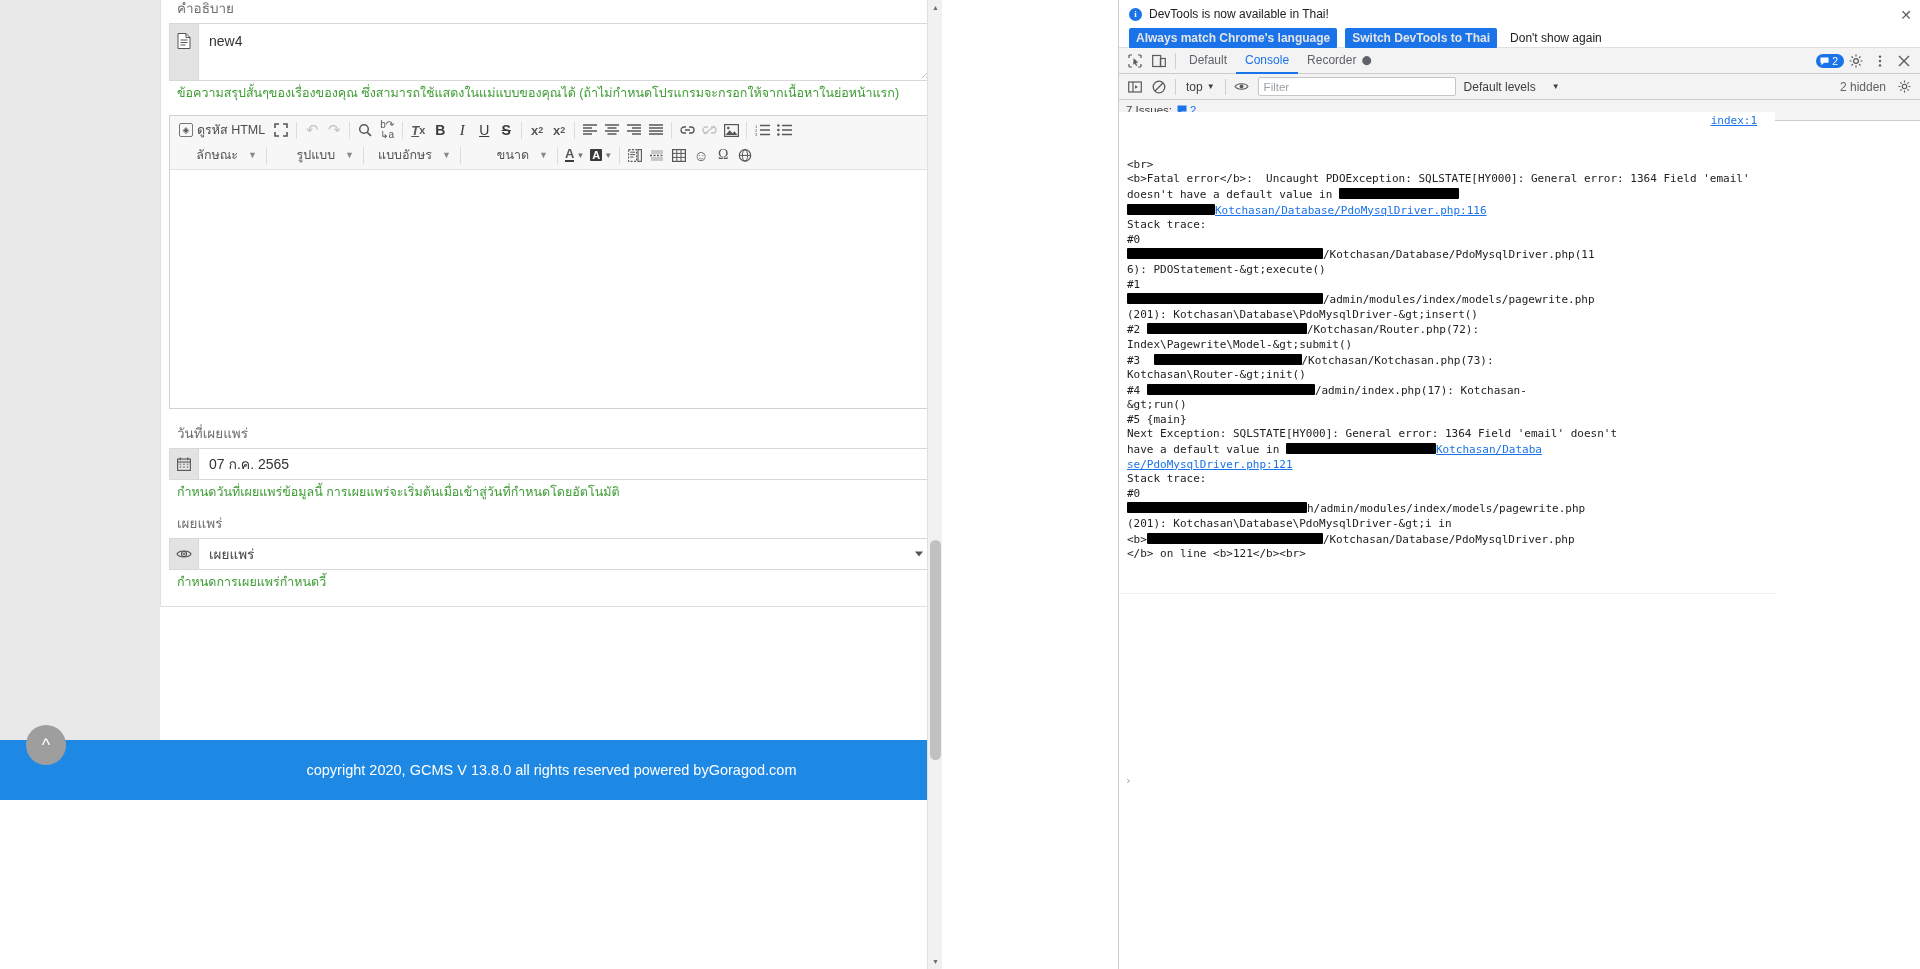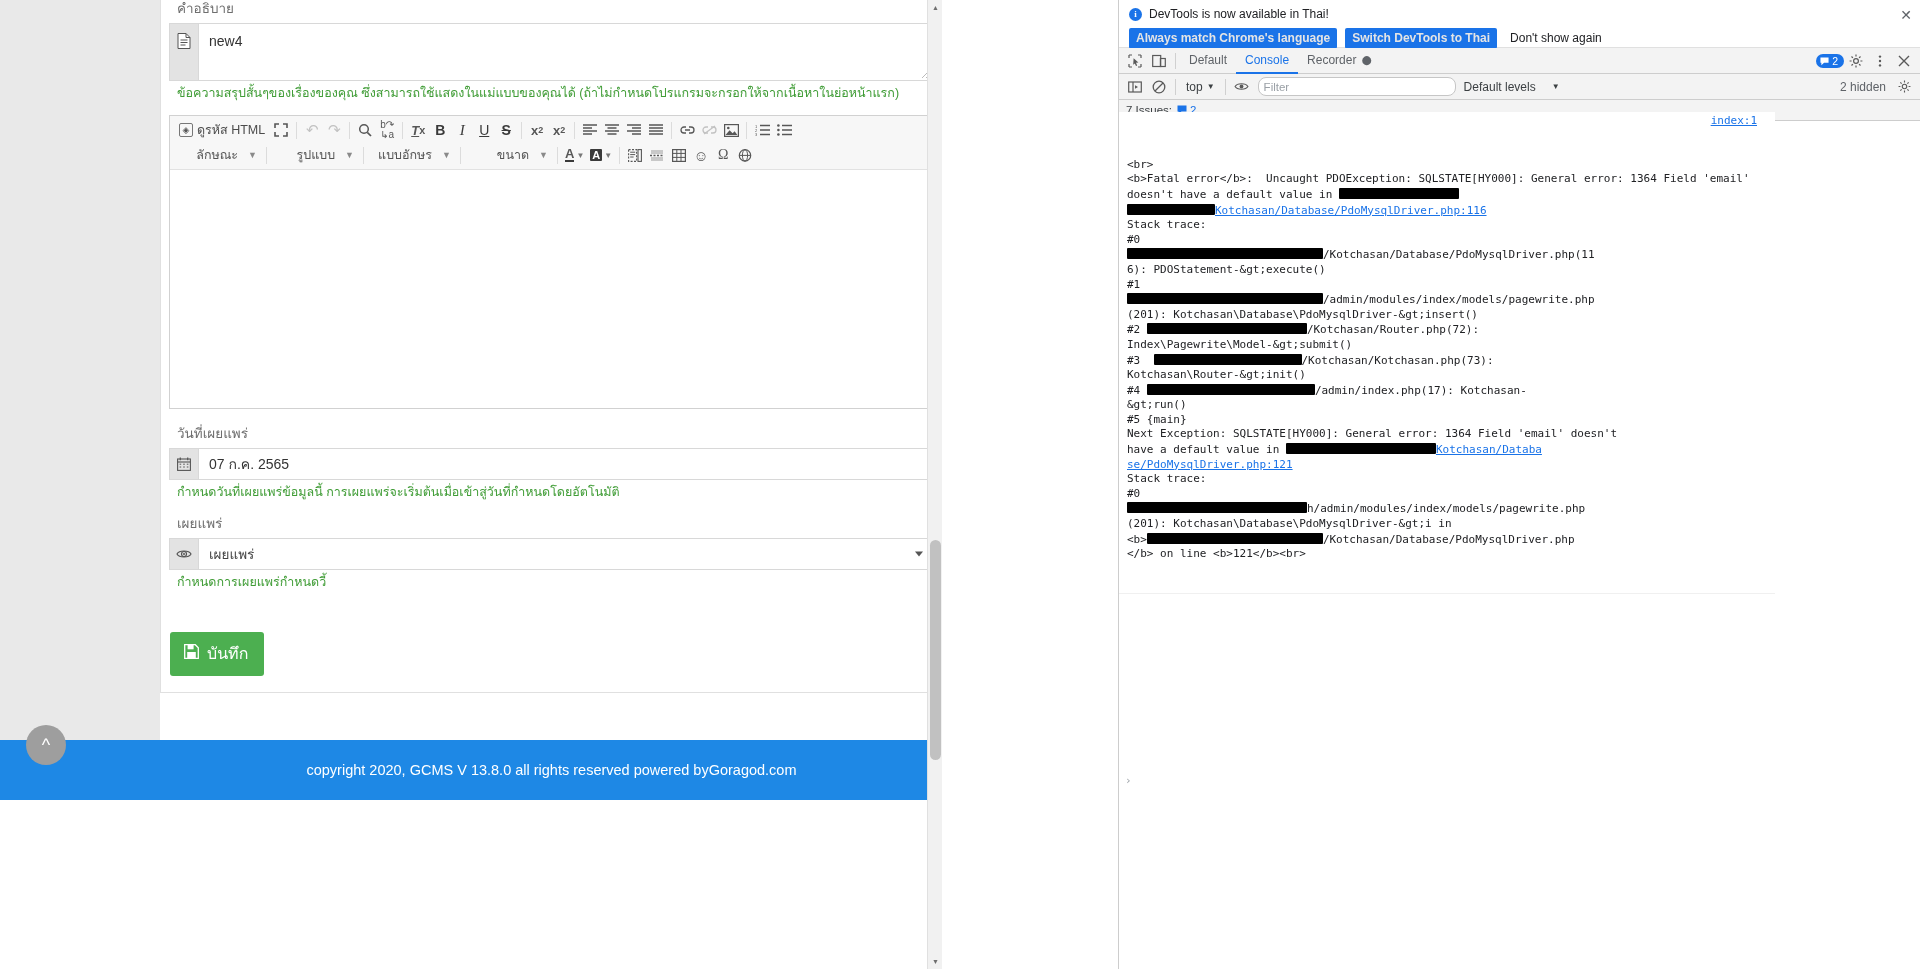--- a/index.html
+++ b/index.html
@@ -334,21 +334,21 @@
     height: 19px;
     background: #fff;
     border: 1px solid #c6c6c6;
     border-radius: 2px;
     font-size: 11.5px;
     color: #3c4043;
     padding: 0 5px;
     display: flex; align-items: center;
     margin-left: 4px;
   }
-  .filter-input.placeholder { color: #9aa0a6; border-radius: 8px; }
+  .filter-input.placeholder { color: #9aa0a6; }
   .levels {
     display: flex; align-items: center; gap: 16px;
     font-size: 12px; color: #3c4043;
     margin-left: 8px; cursor: pointer;
   }
   .hidden-count {
     font-size: 12px; color: #5f6368;
     margin-left: auto; margin-right: 6px;
   }
 
@@ -637,32 +637,20 @@
                 </svg>
               </div>
               <div class="select-box">
                 <span>เผยแพร่</span>
                 <span class="select-caret"></span>
               </div>
             </div>
             <div class="help-text">กำหนดการเผยแพร่กำหนดวี้</div>
           </div>
 
-          <div style="margin-top:42px;padding-left:1px;">
-            <button class="btn-save">
-              <span>
-                <svg width="15" height="15" viewBox="0 0 15 15" aria-hidden="true">
-                  <path d="M0.7 0.7h10.6l3 3v10.6H0.7z" fill="none" stroke="#ffffff" stroke-width="1.3"></path>
-                  <rect x="3.6" y="0.7" width="6" height="4.6" fill="#ffffff"></rect>
-                  <rect x="3.2" y="8" width="8.6" height="6.3" fill="#ffffff"></rect>
-                </svg>
-              </span>
-              <span>บันทึก</span>
-            </button>
-          </div>
 
         </div>
       </div>
 
       <div class="site-footer">
         <span>copyright 2020, GCMS V 13.8.0 all rights reserved powered by </span>
           <a href="#">Goragod.com</a>
       </div>
       <div class="scroll-top-btn">
         <span>^</span>

